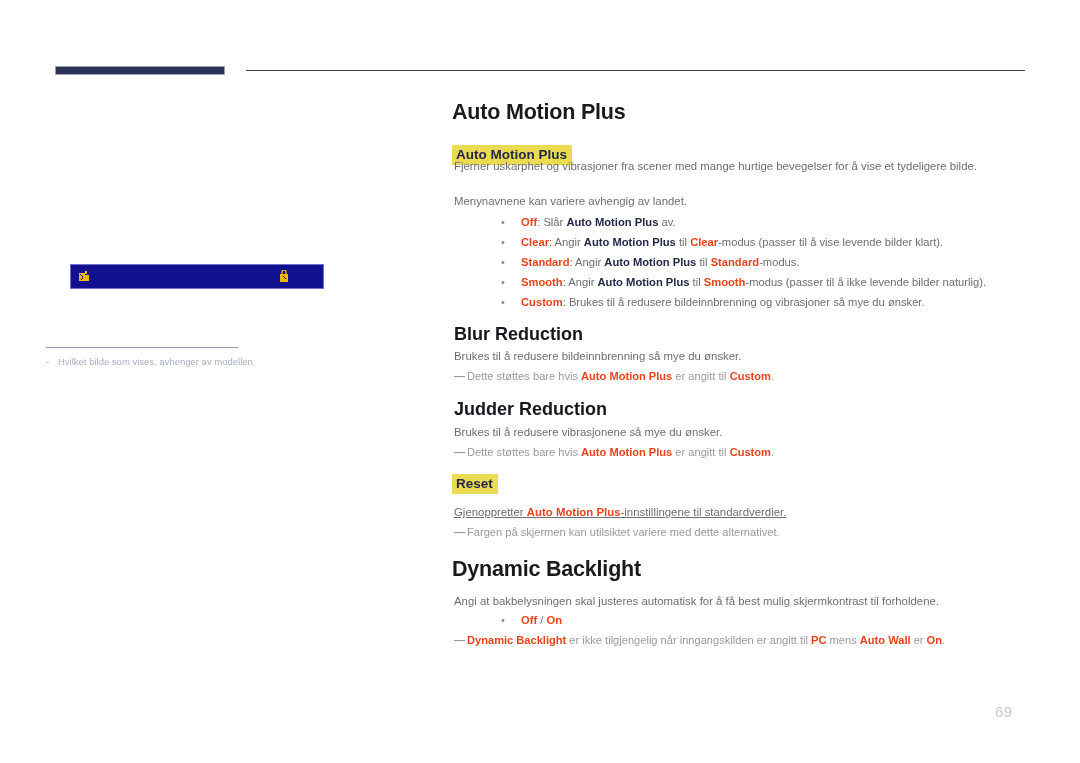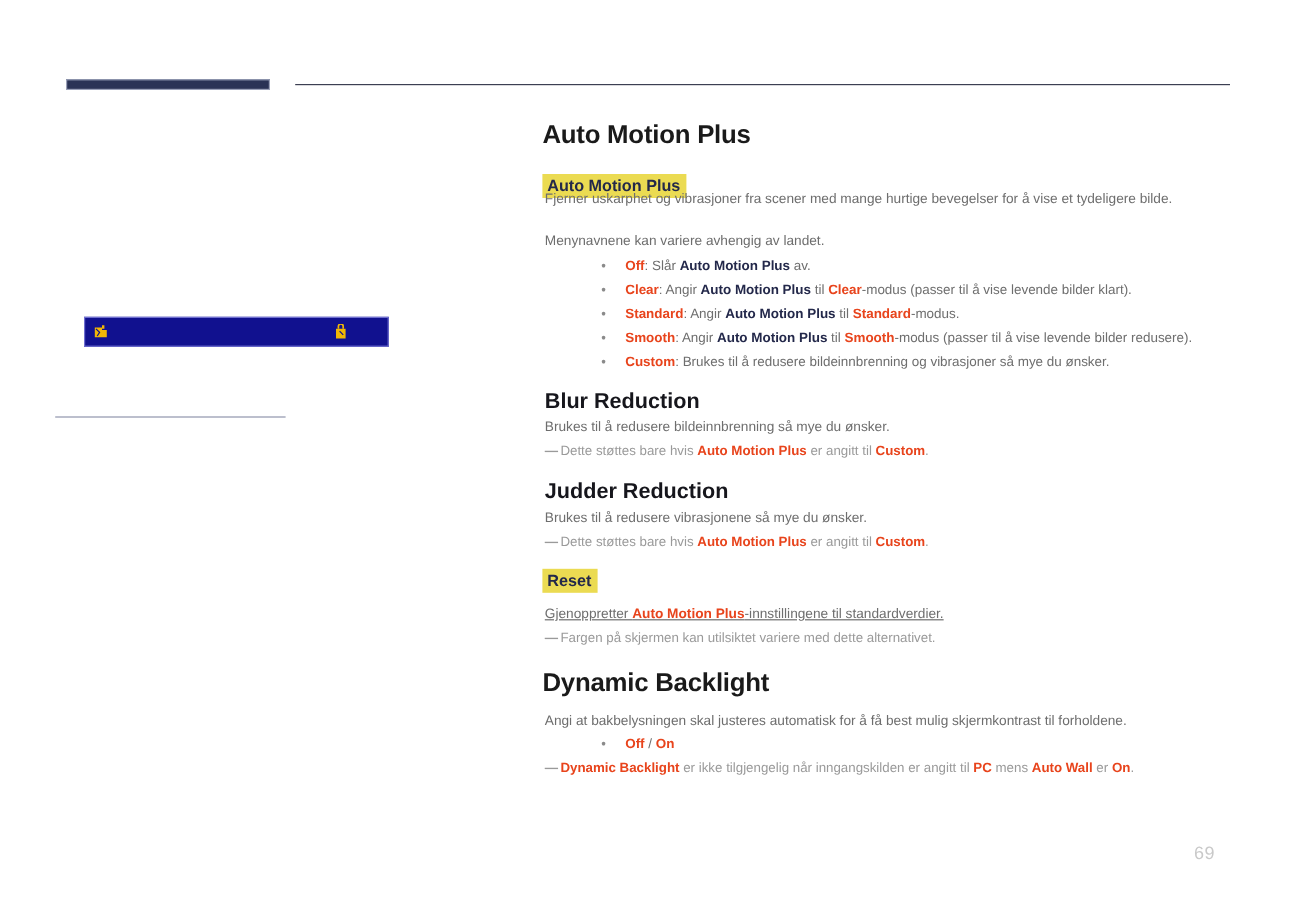--- a/index.html
+++ b/index.html
@@ -207,20 +207,23 @@
     <span class="broken-icon two">
       <svg width="13" height="14" viewBox="0 0 13 14" aria-hidden="true">
         <path d="M2 4 h8 v8 h-8 z" fill="#f2b705"></path>
         <path d="M4 4 v-2 a2 2 0 0 1 4 0 v2" stroke="#f2b705" stroke-width="1.4" fill="none"></path>
         <path d="M5 6 l3 3" stroke="#11118f" stroke-width="1" fill="none"></path>
       </svg>
     </span>
   </div>
 
   <div class="footnote-rule"></div>
+  <div class="footnote">
+    <span class="dash">-</span><span>Hvilket bilde som vises, avhenger av modellen.</span>
+  </div>
 </div>
 
 <div class="content">
 
   <h1 class="section-title amp-title">Auto Motion Plus</h1>
 
   <div class="hl-heading hl-amp">Auto Motion Plus</div>
 
   <div class="para" style="top:158px;">Fjerner uskarphet og vibrasjoner fra scener med mange hurtige bevegelser for å vise et tydeligere bilde.</div>
   <div class="para" style="top:193px;">Menynavnene kan variere avhengig av landet.</div>
@@ -231,21 +234,21 @@
 
   <div class="bullet-row" style="top:234px;">
     <span class="dot">•</span><span class="kw">Clear</span><span class="gy">: </span><span class="gy">Angir </span><span class="nv">Auto Motion Plus</span><span class="gy"> til </span><span class="kw">Clear</span><span class="gy">-modus (passer til å vise levende bilder klart).</span>
   </div>
 
   <div class="bullet-row" style="top:254px;">
     <span class="dot">•</span><span class="kw">Standard</span><span class="gy">: </span><span class="gy">Angir </span><span class="nv">Auto Motion Plus</span><span class="gy"> til </span><span class="kw">Standard</span><span class="gy">-modus.</span>
   </div>
 
   <div class="bullet-row" style="top:274px;">
-    <span class="dot">•</span><span class="kw">Smooth</span><span class="gy">: </span><span class="gy">Angir </span><span class="nv">Auto Motion Plus</span><span class="gy"> til </span><span class="kw">Smooth</span><span class="gy">-modus (passer til å vise levende bilder redusere).</span>
+    <span class="dot">•</span><span class="kw">Smooth</span><span class="gy">: </span><span class="gy">Angir </span><span class="nv">Auto Motion Plus</span><span class="gy"> til </span><span class="kw">Smooth</span><span class="gy">-modus (passer til å ikke levende bilder naturlig).</span>
   </div>
 
   <div class="bullet-row" style="top:294px;">
     <span class="dot">•</span><span class="kw">Custom</span><span class="gy">: </span><span class="gy">Brukes til å redusere bildeinnbrenning og vibrasjoner så mye du ønsker.</span>
   </div>
 
   <div class="sub-heading" style="top:326px;">Blur Reduction</div>
   <div class="para" style="top:348px;">Brukes til å redusere bildeinnbrenning så mye du ønsker.</div>
   <div class="note" style="top:368px;">
     <span class="em">—</span><span class="gy-l">Dette støttes bare hvis </span><span class="kw">Auto Motion Plus</span><span class="gy-l"> er angitt til </span><span class="kw">Custom</span><span class="gy-l">.</span>

